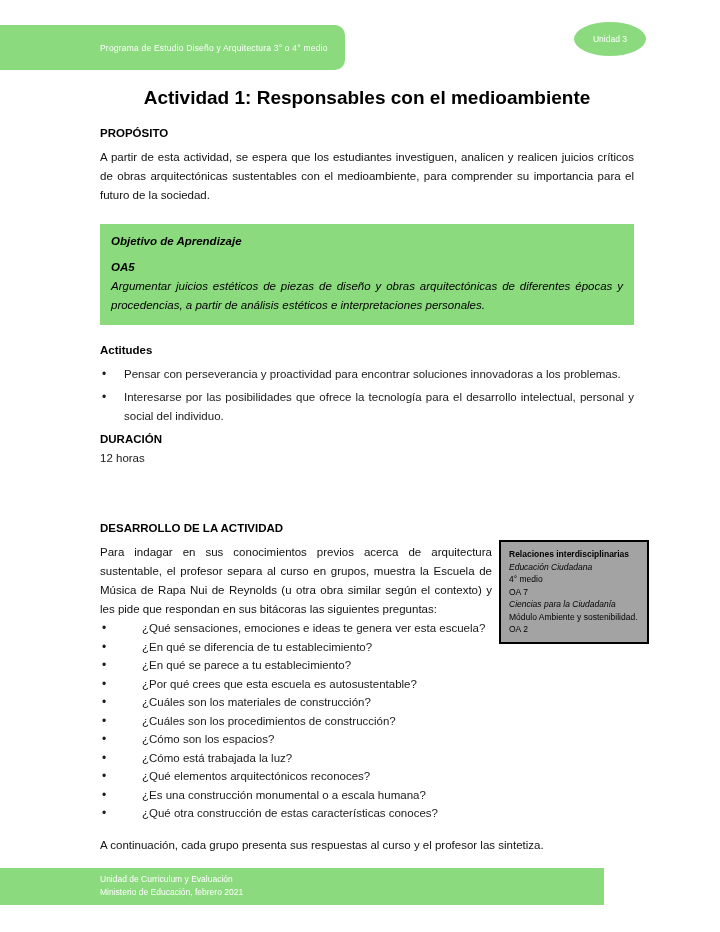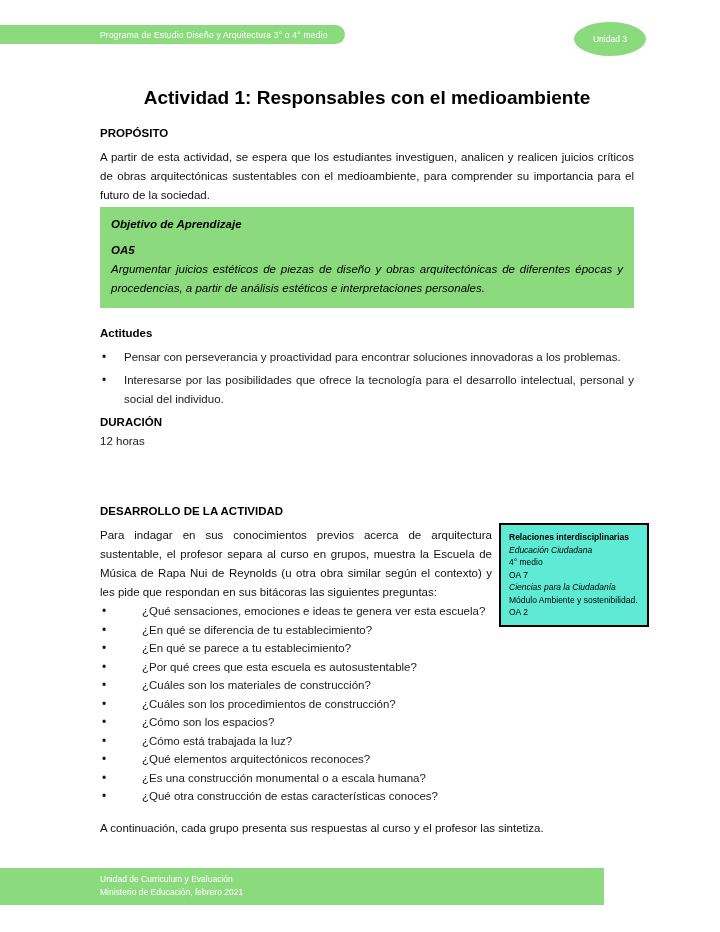--- a/index.html
+++ b/index.html
@@ -11,21 +11,21 @@
     height: 932px;
     background: #ffffff;
     overflow: hidden;
     color: #1a1a1a;
   }
 
   
   .header-bar {
     position: absolute;
     left: 0; top: 25px;
-    width: 345px; height: 19px;
+    width: 345px; height: 45px;
     background: #8BDB7E;
     border-radius: 0 10px 10px 0;
     display: flex;
     align-items: center;
     padding-left: 100px;
   }
   .header-bar .hdr-text {
     color: #ffffff;
     font-size: 8.5px;
     letter-spacing: 0.2px;
@@ -59,21 +59,21 @@
     font-size: 19px;
     line-height: 20px;
     margin-bottom: 16px;
     color: #000;
   }
   .sec-heading {
     font-weight: bold;
     color: #000;
     margin-bottom: 5px;
   }
-  .para { text-align: justify; margin-bottom: 2px; color: #111; }
+  .para { text-align: justify; margin-bottom: 19px; color: #111; }
 
   .oa-box {
     background: #8BDB7E;
     padding: 8px 11px 10px 11px;
     margin-bottom: 16px;
     font-style: italic;
   }
   .oa-box .oa-heading { font-weight: bold; color: #000; margin-bottom: 7px; }
   .oa-box .oa-code { font-weight: bold; color: #000; }
   .oa-box .oa-text { text-align: justify; color: #000; }
@@ -93,21 +93,21 @@
   .gap-lg { height: 18px; }
 
   .desarrollo { position: relative; }
   .desarrollo .intro { width: 392px; text-align: justify; color: #111; }
 
   .side-box {
     position: absolute;
     right: -15px; top: 21px;
     width: 150px;
     border: 2px solid #000;
-    background: #5eead4;
+    background: #a3a3a3;
     padding: 6px 8px;
     font-size: 8.5px;
     line-height: 12.5px;
     color: #000;
   }
   .side-box .sb-heading { font-weight: bold; }
   .side-box .italic { font-style: italic; }
 
   .closing { margin-top: 13px; text-align: justify; color: #111; }
 

